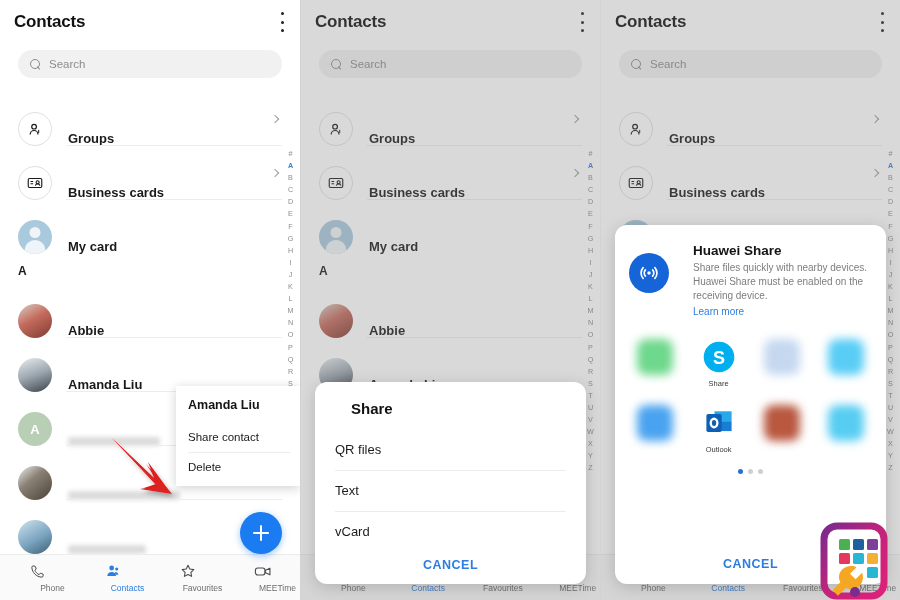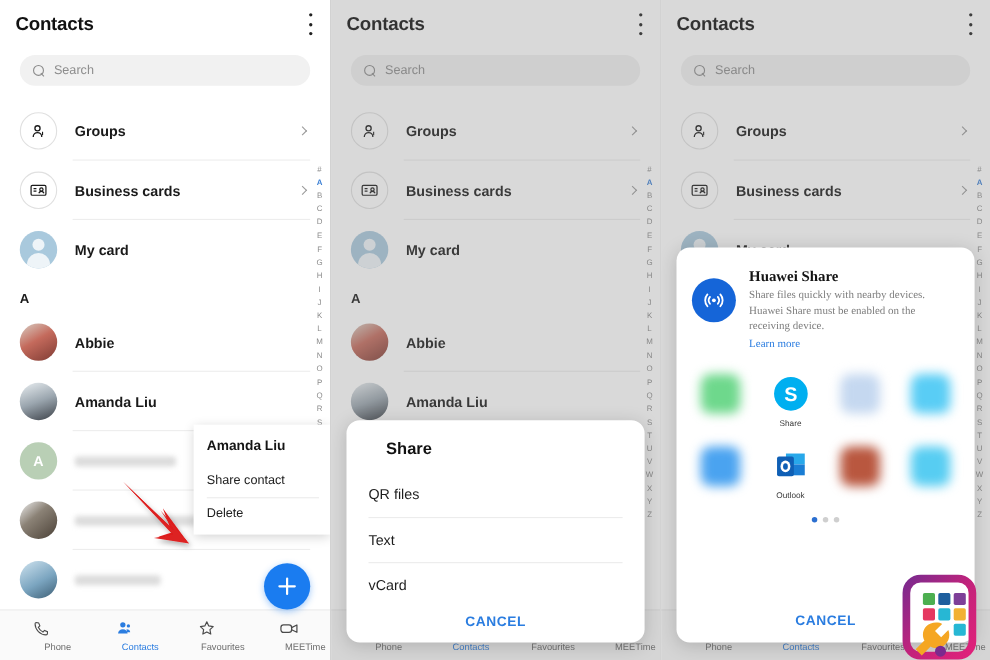--- a/index.html
+++ b/index.html
@@ -70,21 +70,21 @@
     width: 4px; height: 1.3px; background: #8b8b8b;
     transform: rotate(45deg); transform-origin: left center;
   }
   .search-ph { font-size: 11.5px; color: #8d8d8d; }
 
   
   .rows { margin-top: 14px; }
   .row {
     position: relative;
     height: 54px;
-    display: flex; align-items: center;
+    display: flex; align-items: flex-end;
     padding-left: 18px; padding-right: 26px;
   }
   .row .sep {
     position: absolute; left: 66px; right: 18px; bottom: 0;
     height: 1px; background: #ededed;
   }
   .circ-ico {
     width: 34px; height: 34px; border-radius: 50%;
     border: 1px solid #e0e0e0;
     display: flex; align-items: center; justify-content: center;
@@ -223,21 +223,21 @@
   }
   .sheet-cancel {
     position: absolute; left: 0; right: 0; bottom: 12px;
     text-align: center;
     font-size: 12.5px; font-weight: bold; color: #2b7de0;
     letter-spacing: 0.5px;
   }
 
   
   .sheet.hw { top: 225px; bottom: 16px; padding: 0; }
-  .hw-head { display: flex; padding: 18px 16px 10px 14px; gap: 12px; font-family: Liberation Serif, serif; }
+  .hw-head { display: flex; padding: 18px 16px 10px 14px; gap: 24px; }
   .hw-badge {
     width: 40px; height: 40px; border-radius: 50%;
     background: #1565d8; flex: 0 0 40px; position: relative;
     display:flex; align-items:center; justify-content:center;
     margin-top: 10px;
   }
   .hw-texts { flex: 1; }
   .hw-title { font-size: 13.5px; font-weight: bold; color: #141414; margin-bottom: 3px; }
   .hw-desc { font-size: 10px; color: #7d7d7d; line-height: 14px; }
   .hw-link { font-size: 10px; color: #2b7de0; margin-top: 3px; }

